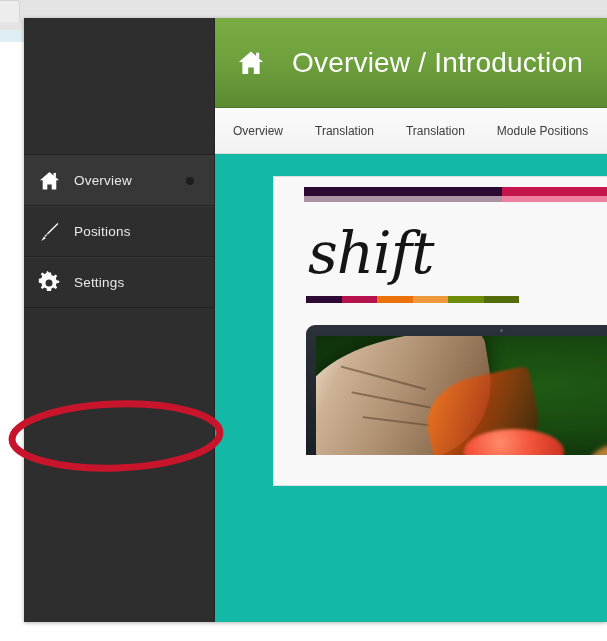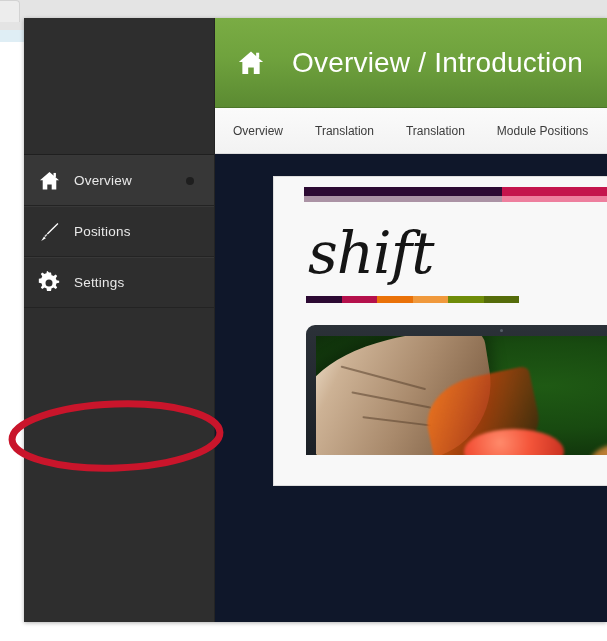--- a/index.html
+++ b/index.html
@@ -148,21 +148,21 @@
     font-size: 12px;
     color: #3c3c3c;
     margin-right: 32px;
     cursor: pointer;
     white-space: nowrap;
   }
 
   .main-area {
     position: relative;
     height: 468px;
-    background: #0f172a;
+    background: #14b8a6;
     padding: 22px 0 0 58px;
   }
 
   
   .tpl-card {
     position: relative;
     width: 420px;
     height: 310px;
     background: #f8f8f8;
     border: 1px solid #dedede;

